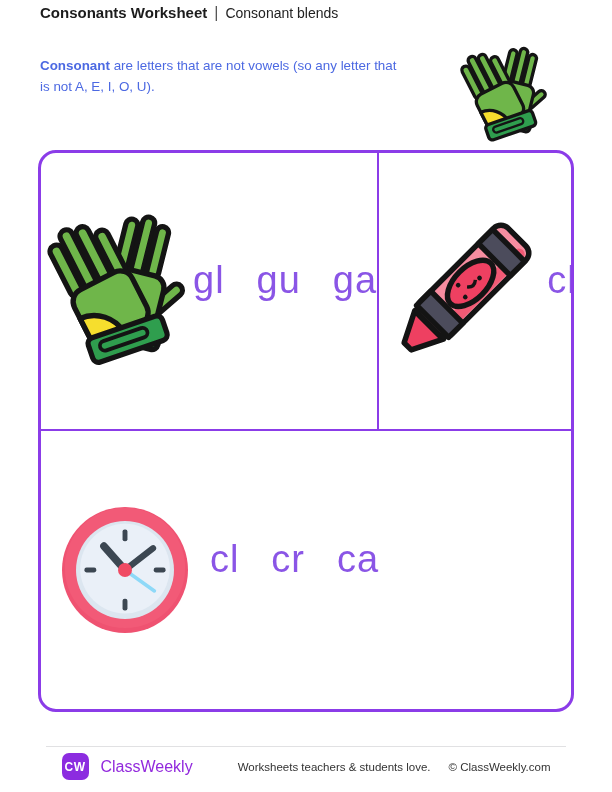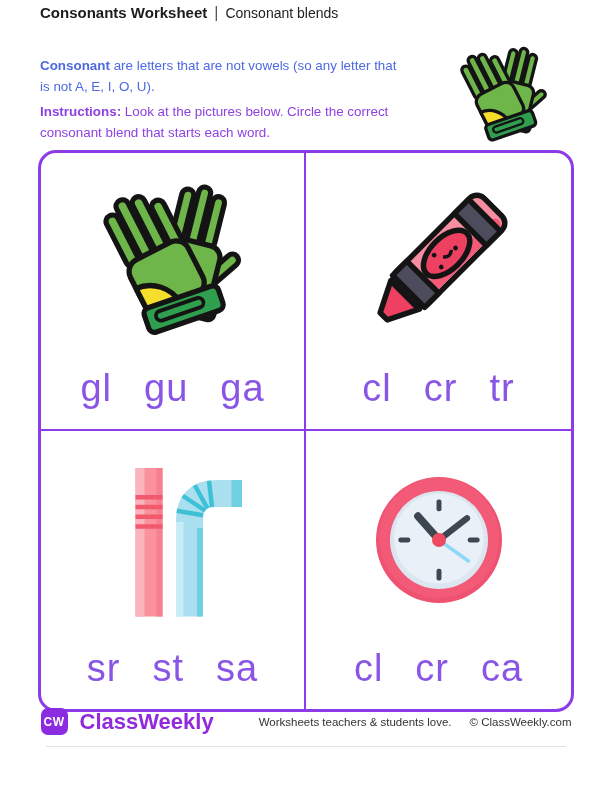--- a/index.html
+++ b/index.html
@@ -18,34 +18,34 @@
   .instructions{position:absolute;left:40px;top:102px;width:400px;font-size:13.4px;line-height:1.55;color:#8f41e1;}
   .instructions b{font-weight:bold;}
   .hdr-icon{position:absolute;left:456px;top:44px;width:96px;height:102px;}
   
   .grid{
     position:absolute;left:38px;top:150px;width:536px;height:562px;
     box-sizing:border-box;border:3px solid #8b3ce8;border-radius:18px;
     display:grid;grid-template-columns:1fr 1fr;grid-template-rows:1fr 1fr;
     overflow:hidden;background:#fff;
   }
-  .cell{display:flex;flex-direction:column;align-items:center;justify-content:flex-end;box-sizing:border-box;}
+  .cell{display:flex;flex-direction:row;align-items:center;justify-content:flex-end;box-sizing:border-box;}
   .cell-tl,.cell-tr{border-bottom:2.5px solid #8b3ce8;}
   .cell-tl,.cell-bl{border-right:2.5px solid #8b3ce8;}
   .cell-art{flex:1;display:flex;align-items:center;justify-content:center;width:100%;}
   .options{display:flex;gap:32px;margin-bottom:22px;
     font-size:38px;color:#8a55e6;letter-spacing:1px;line-height:1;}
   .opt{display:inline-block;}
   
   .footer-divider{position:absolute;left:46px;top:746px;width:520px;height:1px;background:#e1e1e3;}
-  .footer{position:absolute;left:0;top:708px;width:612px;display:flex;align-items:center;justify-content:center;gap:16px;}
+  .footer{position:absolute;left:0;top:753px;width:612px;display:flex;align-items:center;justify-content:center;gap:16px;}
   .logo-badge{width:27px;height:27px;border-radius:7px;background:#8c2ce0;
     display:flex;align-items:center;justify-content:center;
     color:#fff;font-weight:bold;font-size:12px;letter-spacing:.5px;}
-  .brand{font-size:22px;font-weight:bold;color:#9229dd;margin-left:-4px;}
+  .brand{font-size:16px;font-weight:normal;color:#9229dd;margin-left:-4px;}
   .tagline{font-size:11.5px;color:#333;margin-left:29px;}
   .copyright{font-size:11.5px;color:#333;margin-left:2px;}
   .defs{position:absolute;width:0;height:0;overflow:hidden;}
 </style>
 </head>
 <body>
 
 <svg class="defs" aria-hidden="true">
   <symbol id="sym-gloves" viewBox="0 0 200 215">
 
@@ -125,22 +125,21 @@
 <div class="title-row">
   <span class="title-bold">Consonants Worksheet</span><span class="title-sep">|</span><span class="title-reg">Consonant blends</span>
 </div>
 
 <div class="intro">
   <span><b>Consonant</b><span> are letters that are not vowels (so any letter that</span></span><br>
   <span>is not A, E, I, O, U).</span>
 </div>
 
 <div class="instructions">
-  <span><b>Instructions:</b><span> Look at the pictures below. Circle the correct</span></span><br>
-  <span>consonant blend that starts each word.</span>
+  <br>
 </div>
 
 <svg class="hdr-icon" viewBox="0 0 200 215">
   <use href="#sym-gloves"></use>
 </svg>
 
 <div class="grid">
 
   <div class="cell cell-tl">
     <div class="cell-art">
@@ -161,32 +160,20 @@
           <use href="#sym-crayon"></use>
         </svg>
     </div>
     <div class="options">
       <span class="opt">cl</span>
       <span class="opt">cr</span>
       <span class="opt">tr</span>
     </div>
   </div>
 
-  <div class="cell cell-bl">
-    <div class="cell-art">
-      <svg width="150" height="180" viewBox="0 0 200 240">
-          <use href="#sym-straw"></use>
-        </svg>
-    </div>
-    <div class="options">
-      <span class="opt">sr</span>
-      <span class="opt">st</span>
-      <span class="opt">sa</span>
-    </div>
-  </div>
 
   <div class="cell cell-br">
     <div class="cell-art">
       <svg width="140" height="140" viewBox="0 0 200 200">
           <use href="#sym-clock"></use>
         </svg>
     </div>
     <div class="options">
       <span class="opt">cl</span>
       <span class="opt">cr</span>

